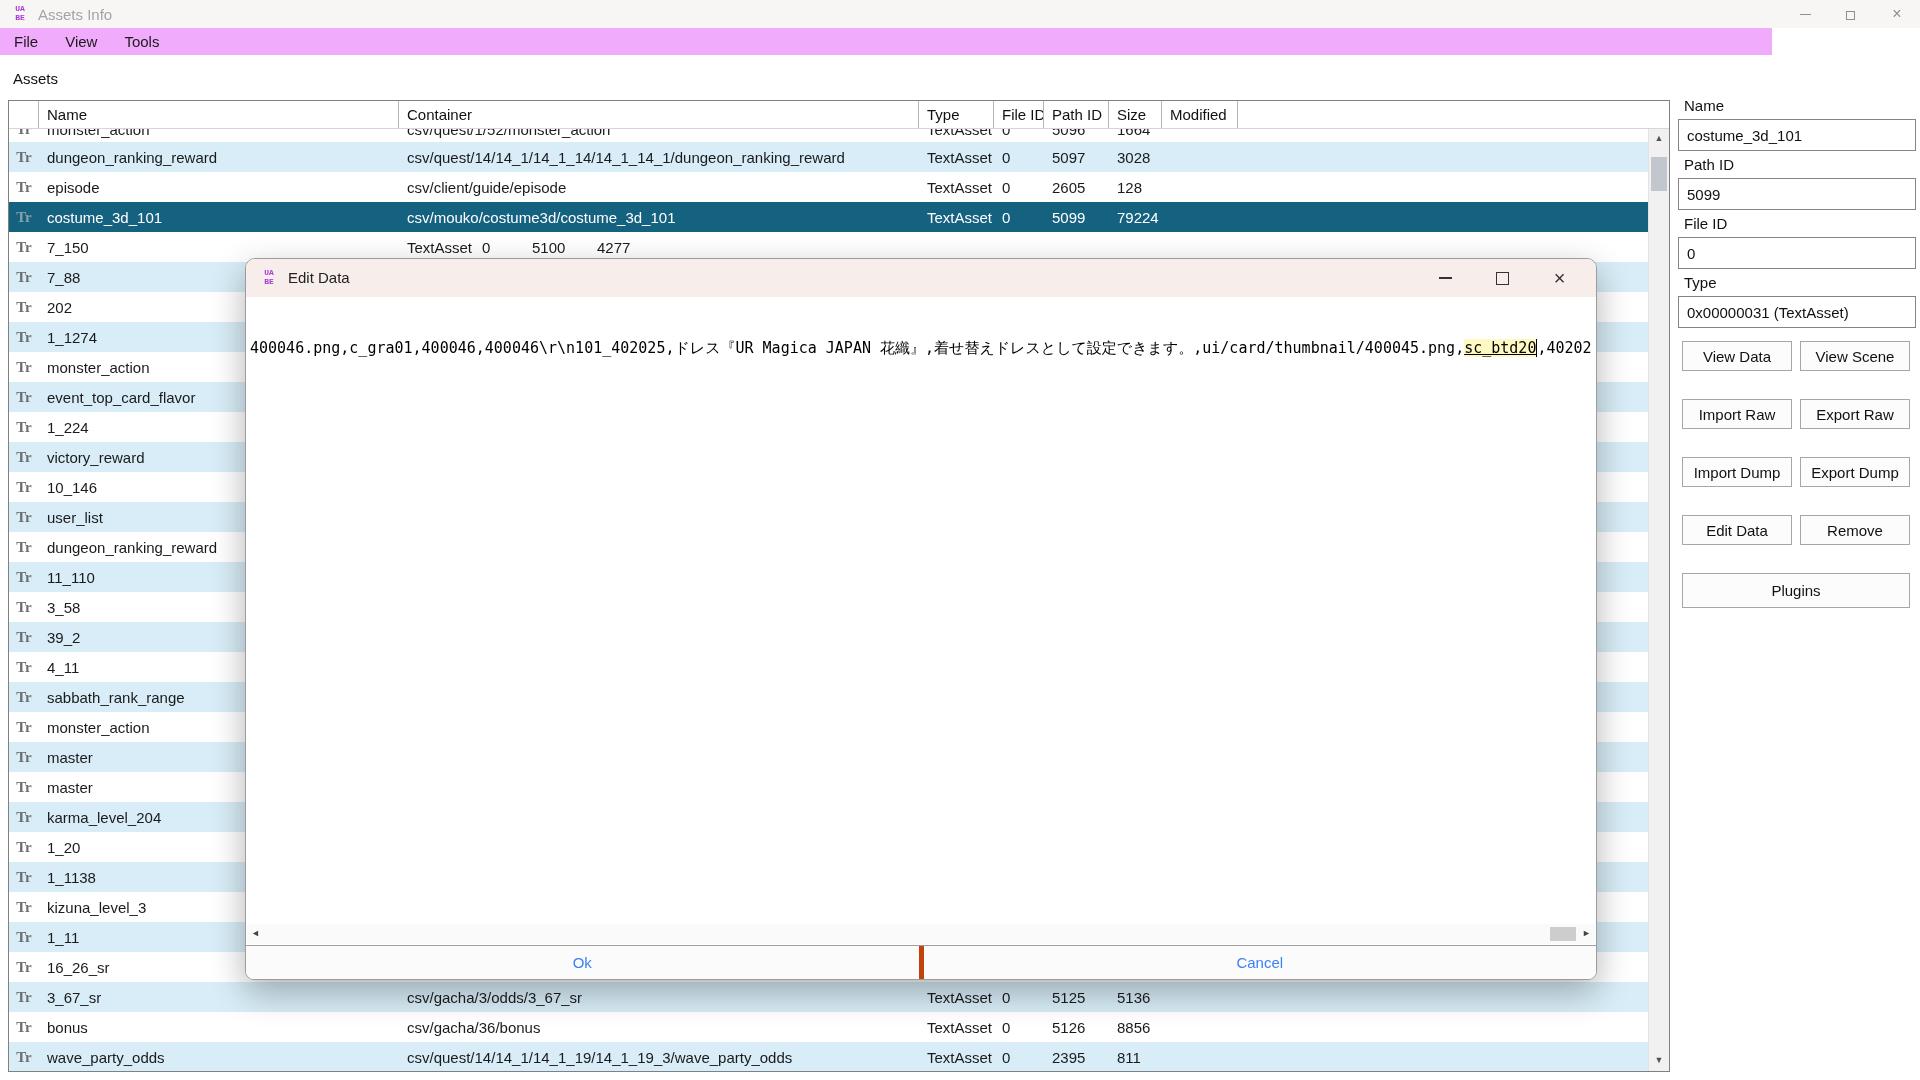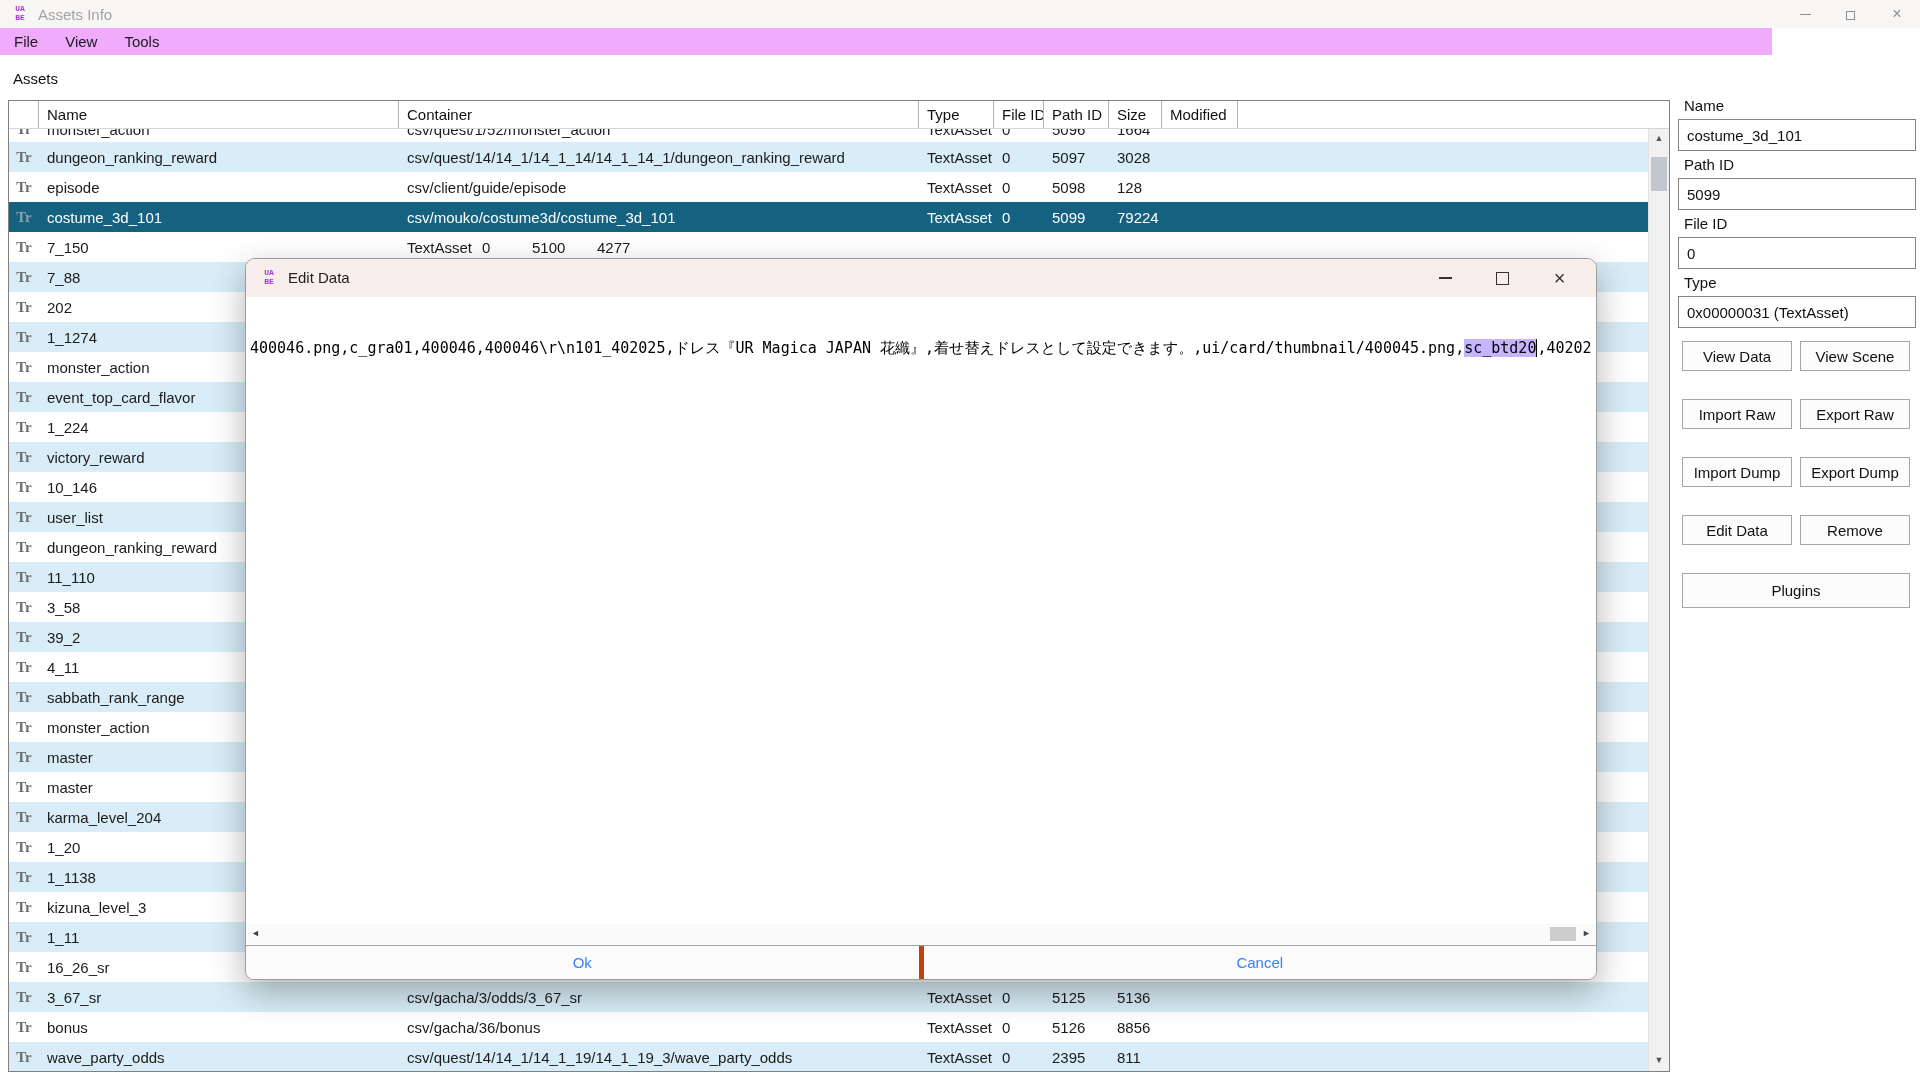--- a/index.html
+++ b/index.html
@@ -67,21 +67,21 @@
     color:#a939d8; text-align:center; }
   .dlg-title { position:absolute; left:42px; top:10px; font-size:15px; color:#222; }
   .dlg-controls { position:absolute; right:8px; top:0; height:38px; display:flex; }
   .dlg-cbtn { width:57px; height:38px; display:flex; align-items:center; justify-content:center; color:#333; }
   .dlg-min { width:13px; height:1.5px; background:#333; display:block; }
   .dlg-max { width:13px; height:13px; border:1.5px solid #333; display:block; }
   .dlg-x { font-size:20px; line-height:20px; color:#333; }
   .dlg-text { position:absolute; left:4px; top:80px; right:4px; height:22px;
     font-family:"DejaVu Sans Mono","Liberation Mono",monospace; font-size:15px; color:#000;
     white-space:pre; overflow:hidden; }
-  .hl { background:#c4b5fd; }
+  .hl { background:#fef9c3;text-decoration:underline; }
   .caret { display:inline-block; width:1px; height:18px; background:#000; vertical-align:text-bottom; }
   .dlg-hscroll { position:absolute; left:1px; right:1px; bottom:35px; height:20px; background:#fafafa; }
   .hs-arrow { position:absolute; top:4px; font-size:9px; color:#444; }
   .hs-left { left:4px; } .hs-right { right:4px; }
   .hs-thumb { position:absolute; right:19px; top:3px; width:26px; height:14px; background:#cdcdcd; }
   .dlg-buttons { position:absolute; left:0; right:0; bottom:0; height:34px; display:flex;
     border-top:1px solid #a0a0a0; background:#fbfbfb; border-radius:0 0 8px 8px; overflow:hidden; }
   .dlg-btn { flex:1; display:flex; align-items:center; justify-content:center; font-size:15px; color:#3b82f6; }
   .dlg-btn + .dlg-btn { border-left:5px solid #c2410c; }
 </style>
@@ -143,21 +143,21 @@
         <span class="c5">5097</span>
         <span class="c6">3028</span>
         <span class="c7"></span>
       </div>
       <div class="row">
         <span class="cell-icon c0">Tr</span>
         <span class="c1">episode</span>
         <span class="c2">csv/client/guide/episode</span>
         <span class="c3">TextAsset</span>
         <span class="c4">0</span>
-        <span class="c5">5098</span>
+        <span class="c5">2605</span>
         <span class="c6">128</span>
         <span class="c7"></span>
       </div>
       <div class="row stripe selected">
         <span class="cell-icon c0">Tr</span>
         <span class="c1">costume_3d_101</span>
         <span class="c2">csv/mouko/costume3d/costume_3d_101</span>
         <span class="c3">TextAsset</span>
         <span class="c4">0</span>
         <span class="c5">5099</span>

